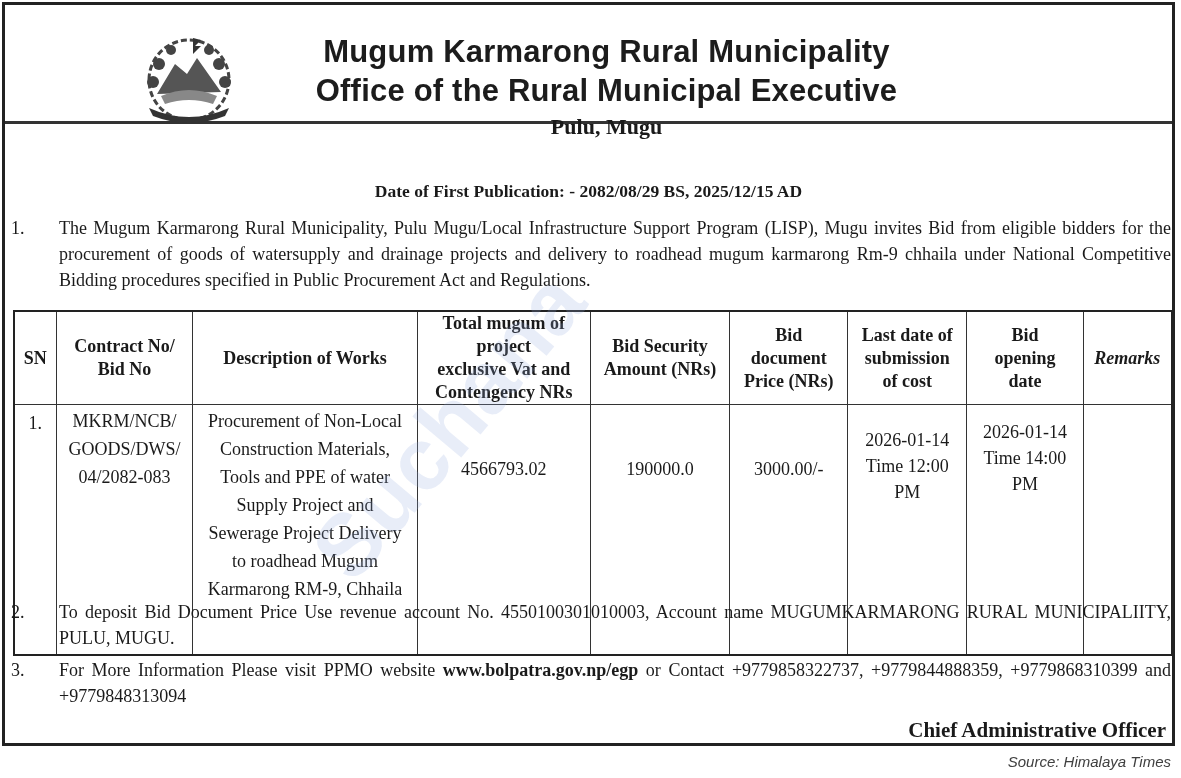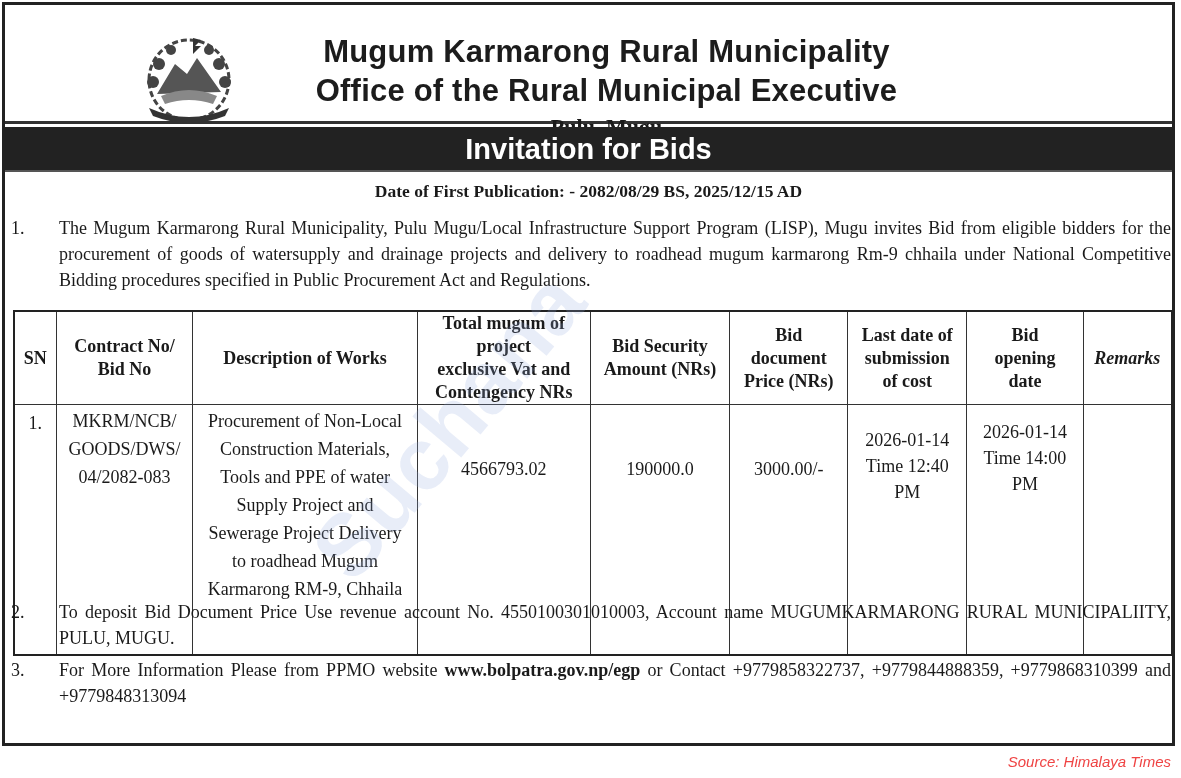--- a/index.html
+++ b/index.html
@@ -21,21 +21,21 @@
   .p3 { top:652px; }
   .p3 .text b { font-weight:bold; }
   table.bids { position:absolute; left:8px; top:305px; width:1160px; border-collapse:collapse; border:2.5px solid #222; font-size:18px; }
   table.bids th, table.bids td { border:1.3px solid #333; text-align:center; padding:0 3px; }
   table.bids th { font-weight:bold; line-height:23px; height:77px; font-size:18px; }
   table.bids td { vertical-align:top; line-height:28px; height:199px; padding-top:2px; }
   td.sn { padding-top:4px !important; }
   .c-sn { width:34px; } .c-cn { width:128px; } .c-desc { width:214px; } .c-cost { width:164px; }
   .c-sec { width:130px;margin-top:7px; } .c-price { width:110px; } .c-last { width:110px; } .c-open { width:108px; } .c-rem { width:80px;font-style:italic; }
   .signature { position:absolute; right:6px; top:713px; font-size:21px; font-weight:bold; }
-  .source { position:absolute; right:10px; top:753px; font-family:"Liberation Sans", sans-serif; font-style:italic; font-size:15px; color:#ef4444; }
+  .source { position:absolute; right:10px; top:753px; font-family:"Liberation Sans", sans-serif; font-style:italic; font-size:15px; color:#404040; }
   .line { display:block; }
   .watermark { position:absolute; left:260px; top:370px; font-family:"Liberation Sans", sans-serif; font-weight:bold; font-size:88px; color:rgba(150,175,225,0.22); transform:rotate(-50deg); pointer-events:none; }
 </style>
 </head>
 <body>
 
 <div class="notice">
 
   <div class="header">
     <svg class="emblem" viewBox="0 0 108 92">
@@ -49,21 +49,20 @@
       <circle cx="18" cy="48" r="6" fill="#444"></circle>
         <circle cx="90" cy="48" r="6" fill="#444"></circle>
       <circle cx="36" cy="16" r="5" fill="#444"></circle>
         <circle cx="74" cy="16" r="5" fill="#444"></circle>
     </svg>
     <div class="title-1">Mugum Karmarong Rural Municipality</div>
     <div class="title-2">Office of the Rural Municipal Executive</div>
     <div class="title-3">Pulu, Mugu</div>
   </div>
 
-  <div class="banner">Invitation for Bids</div>
 
   <div class="pubdate">Date of First Publication: - 2082/08/29 BS, 2025/12/15 AD</div>
 
   <div class="para p1">
     <span class="num">1.</span>
     <div class="text">The Mugum Karmarong Rural Municipality, Pulu Mugu/Local Infrastructure Support Program (LISP), Mugu invites Bid from eligible bidders for the procurement of goods of watersupply and drainage projects and delivery to roadhead mugum karmarong Rm-9 chhaila under National Competitive Bidding procedures specified in Public Procurement Act and Regulations.</div>
   </div>
 
   <table class="bids">
     <thead>
@@ -122,40 +121,41 @@
           <span>4566793.02</span>
         </td>
         <td style="padding-top:50px;">
           <span>190000.0</span>
         </td>
         <td style="padding-top:50px;">
           <span>3000.00/-</span>
         </td>
         <td style="padding-top:22px; line-height:26px;">
           <span class="line">2026-01-14</span>
-          <span class="line">Time 12:40</span>
+          <span class="line">Time 12:00</span>
           <span class="line">PM</span>
         </td>
         <td style="padding-top:14px; line-height:26px;">
           <span class="line">2026-01-14</span>
           <span class="line">Time 14:00</span>
           <span class="line">PM</span>
         </td>
         <td></td>
       </tr>
     </tbody>
   </table>
 
   <div class="para p2">
     <span class="num">2.</span>
     <div class="text">To deposit Bid Document Price Use revenue account No. 4550100301010003, Account name MUGUMKARMARONG RURAL MUNICIPALIITY, PULU, MUGU.</div>
   </div>
 
   <div class="para p3">
     <span class="num">3.</span>
-    <div class="text"><span>For More Information Please from PPMO website </span><b>www.bolpatra.gov.np/egp</b><span> or Contact +9779858322737, +9779844888359, +9779868310399 and +9779848313094</span></div>
+    <div class="text"><span>For More Information Please visit PPMO website </span><b>www.bolpatra.gov.np/egp</b><span> or Contact +9779858322737, +9779844888359, +9779868310399 and +9779848313094</span></div>
   </div>
 
+  <div class="signature">Chief Administrative Officer</div>
 
   <div class="watermark">Suchana</div>
 </div>
 
 <div class="source">Source: Himalaya Times</div>
 
 </body></html>

